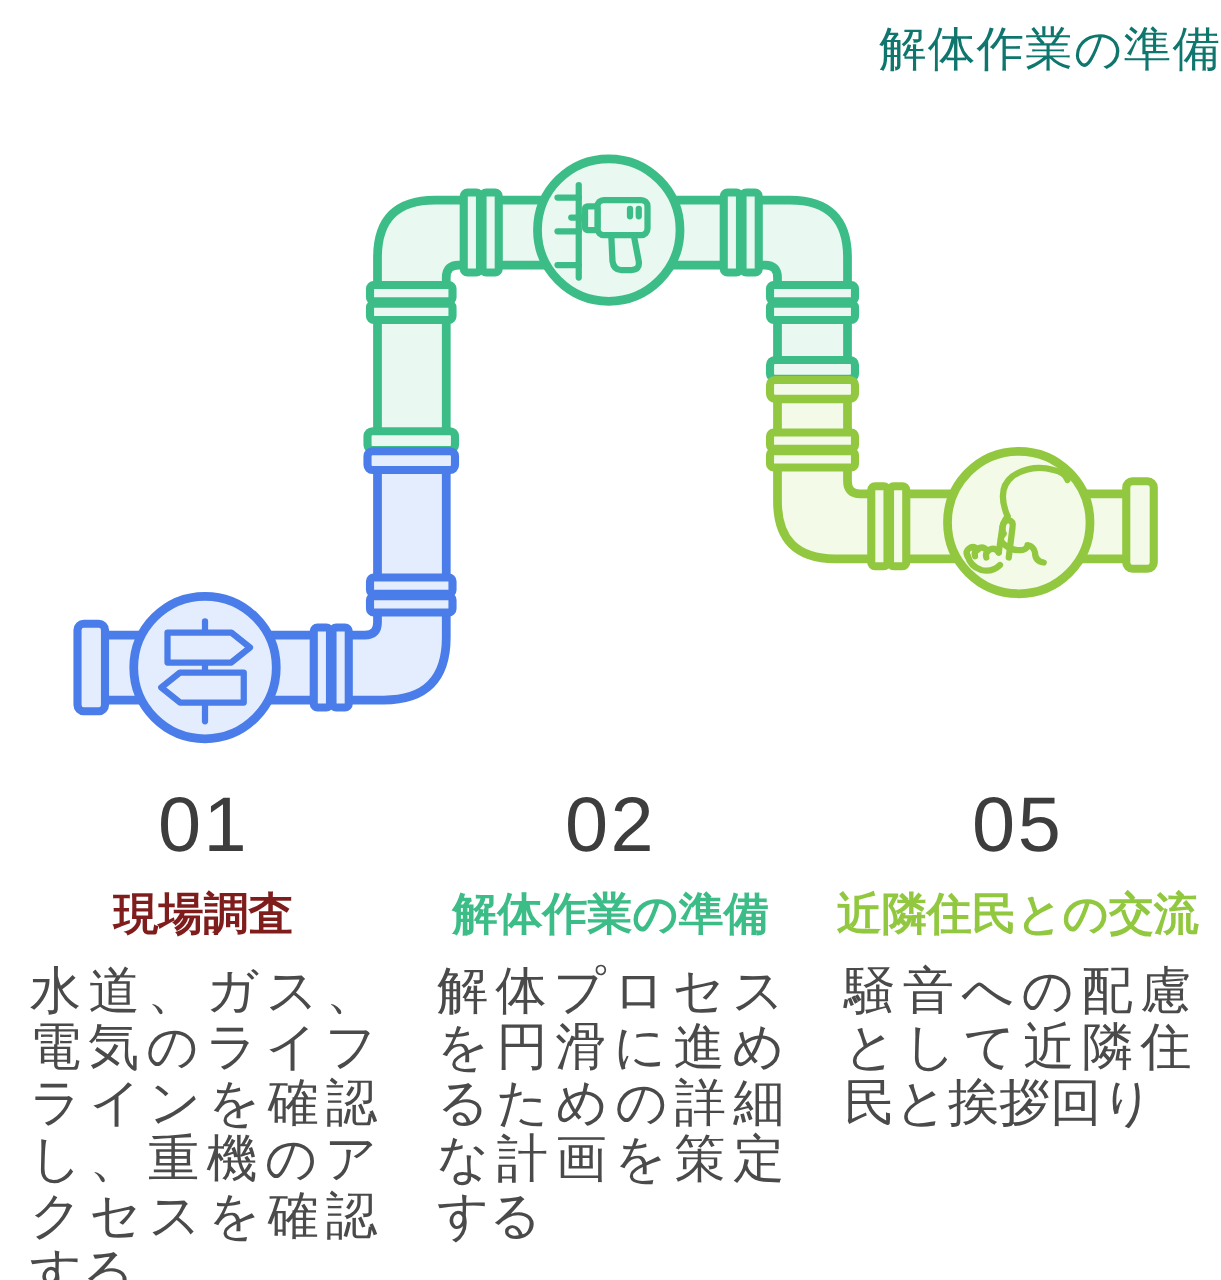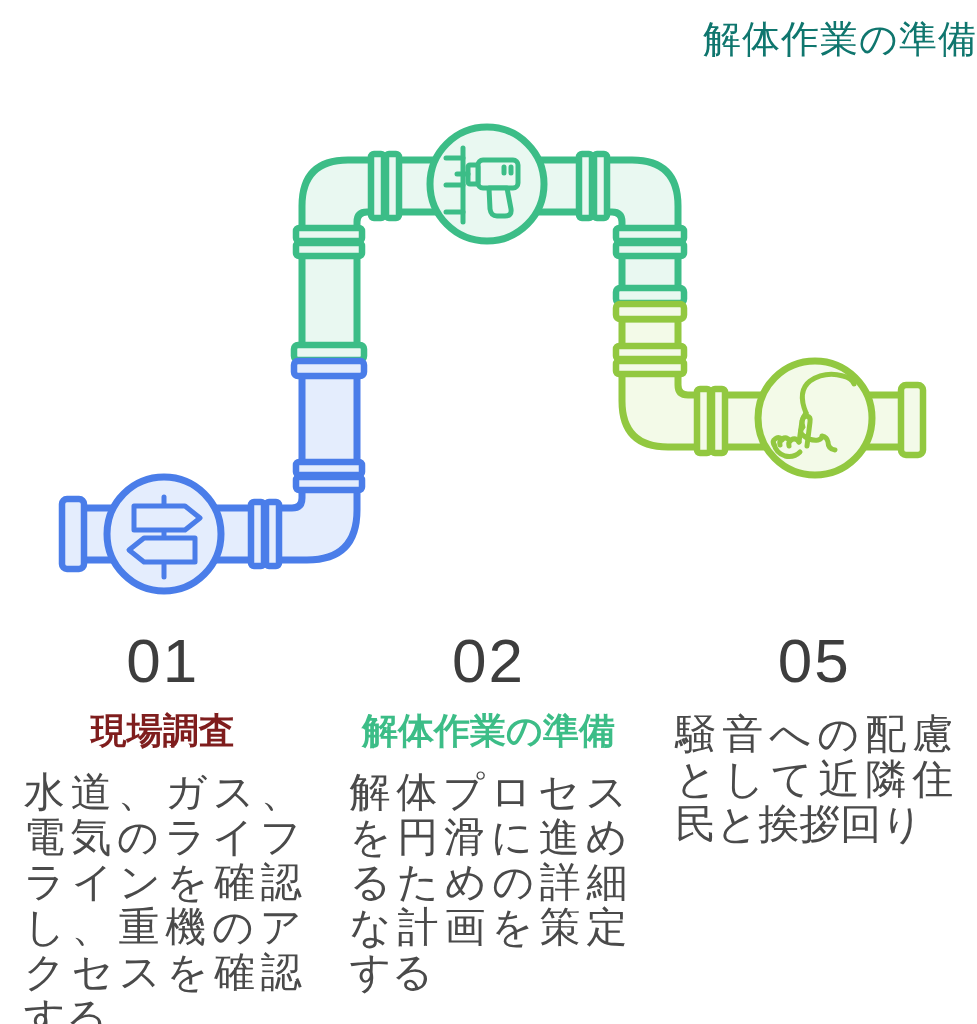--- a/index.html
+++ b/index.html
@@ -133,17 +133,18 @@
     </div>
 
     <div class="step-col step-col-2">
       <div class="step-number">02</div>
       <div class="step-heading">解体作業の準備</div>
       <div class="step-body">解体プロセスを円滑に進めるための詳細な計画を策定する</div>
     </div>
 
     <div class="step-col step-col-3">
       <div class="step-number">05</div>
+      <div class="step-heading">近隣住民との交流</div>
       <div class="step-body">騒音への配慮として近隣住民と挨拶回り</div>
     </div>
 
   </div>
 </div>
 
 </body></html>

